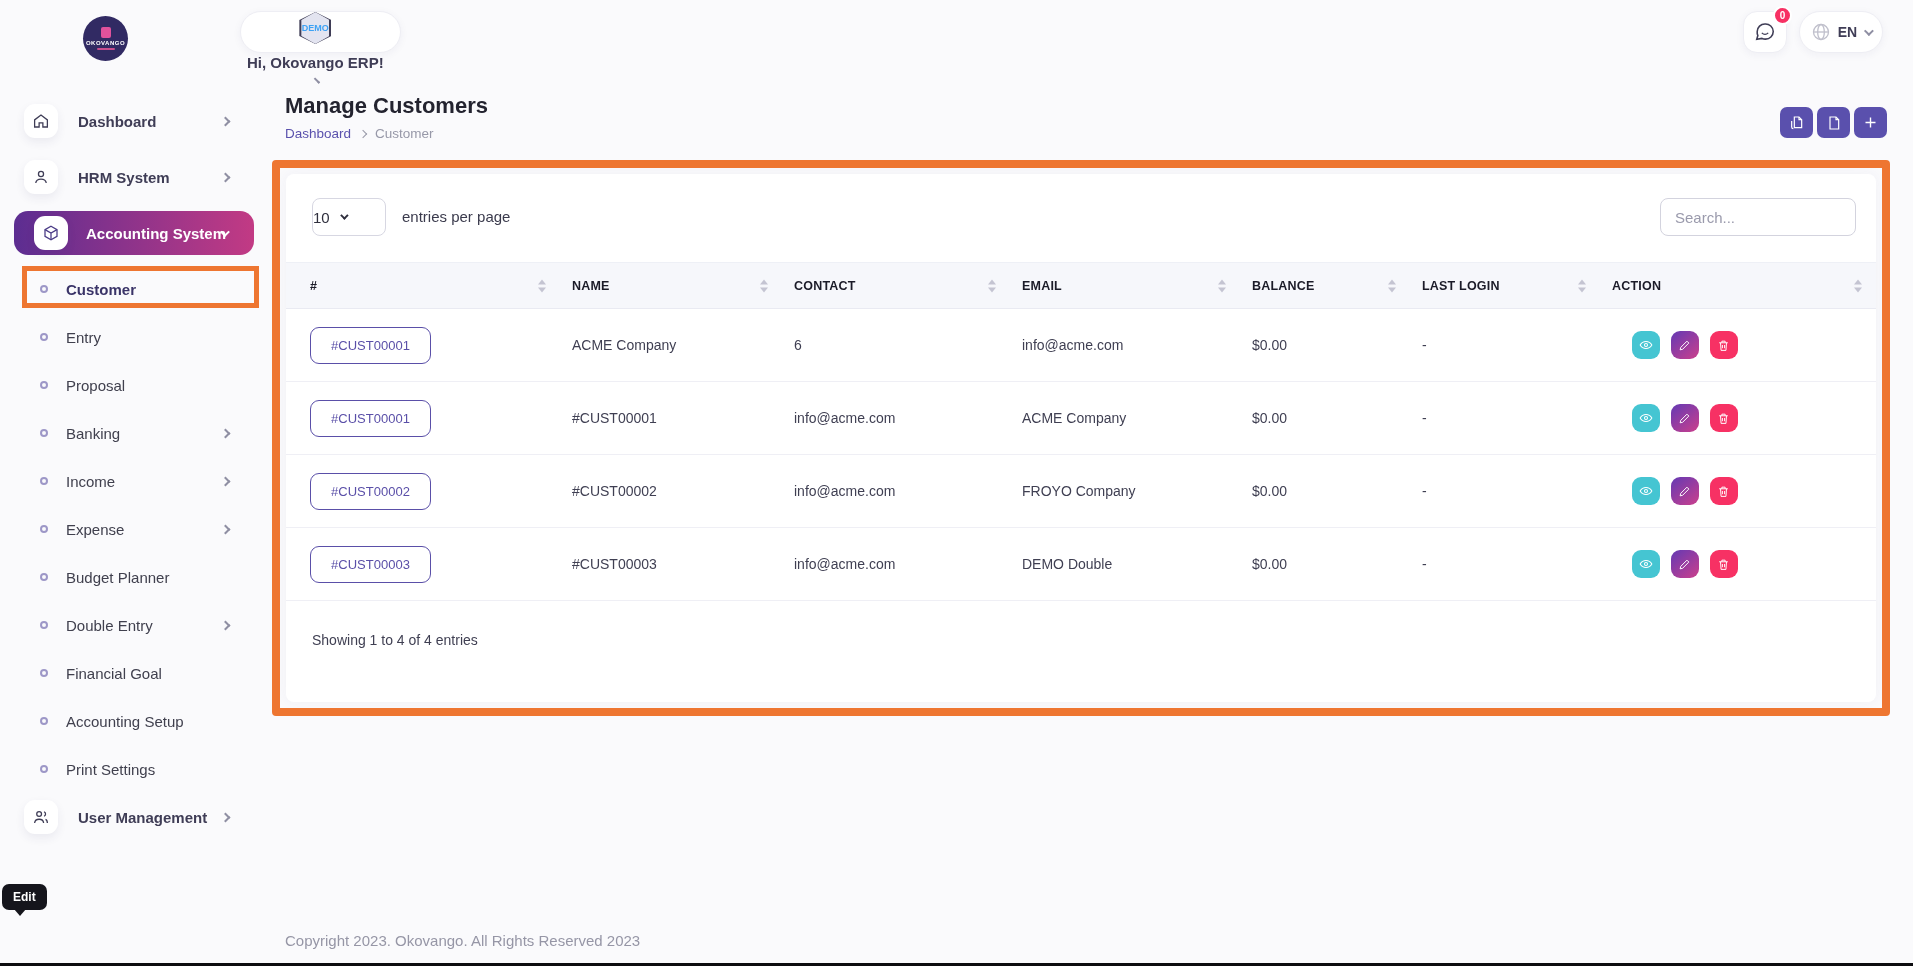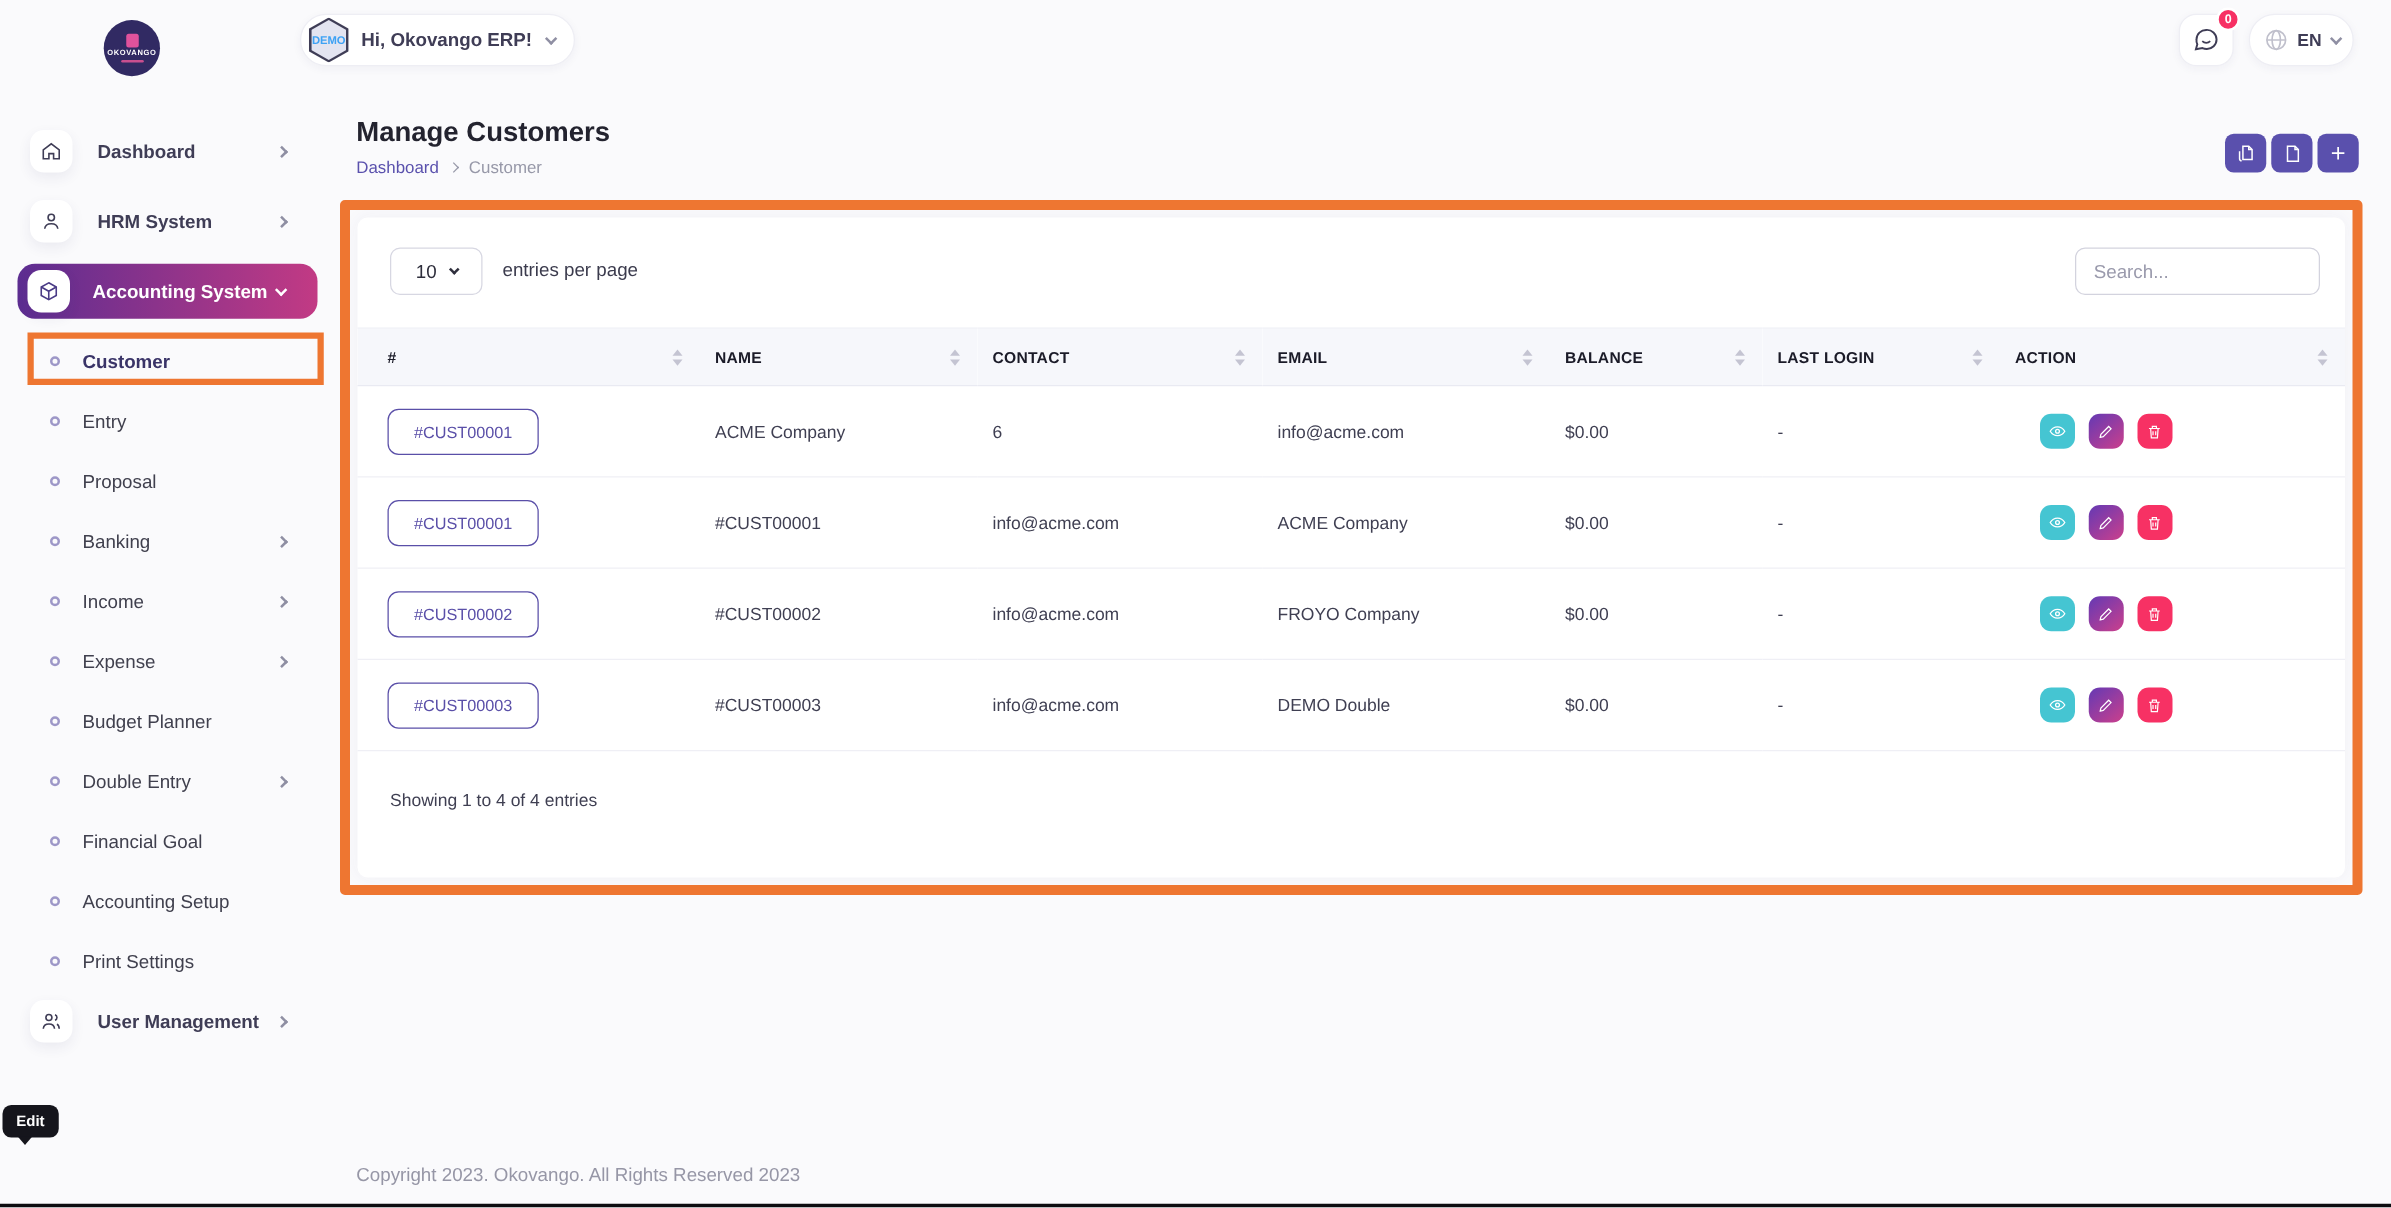--- a/index.html
+++ b/index.html
@@ -18,20 +18,21 @@
     align-items:center; justify-content:center; gap:2px;
   }
   .logo-fig { width:10px; height:11px; background:#e0529c; border-radius:2px; }
   .logo-word { color:#fff; font-size:6px; font-weight:bold; letter-spacing:.5px; }
   .logo-sub { width:18px; height:2px; background:#c94f8f; border-radius:1px; }
   .user-pill {
     position:absolute; left:240px; top:11px; height:42px; padding:0 16px 0 6px;
     background:#fff; border:1px solid #eeeef4; border-radius:22px;
     display:flex; align-items:center; gap:10px; cursor:pointer;
     box-shadow:0 2px 8px rgba(40,40,90,.05);
+    flex-direction:column;
   }
   .hex-outer { width:32px; height:36px; background:#3f3d56;
     clip-path:polygon(50% 0%,100% 25%,100% 75%,50% 100%,0% 75%,0% 25%);
     display:flex; align-items:center; justify-content:center; }
   .hex-inner { width:28px; height:32px; background:#e3e4f0;
     clip-path:polygon(50% 0%,100% 25%,100% 75%,50% 100%,0% 75%,0% 25%);
     display:flex; align-items:center; justify-content:center;
     font-size:9px; font-weight:bold; color:#3ea2f4; letter-spacing:0; }
   .user-pill .greet { font-size:15px; font-weight:600; color:#3f3d56; }
   .chev { display:inline-block; width:7px; height:7px; border-right:2px solid #8f8fa3; border-bottom:2px solid #8f8fa3; }
@@ -51,21 +52,21 @@
   .lang-pill { left:1799px; width:84px; border-radius:21px; gap:7px; padding:0 10px; }
   .lang-code { font-size:14px; font-weight:bold; color:#3f3d56; }
   
   .sidebar { position:absolute; left:0; top:75px; width:270px; height:860px; overflow:hidden; padding-top:22px; }
   .nav-item { height:48px; margin-bottom:8px; display:flex; align-items:center; padding-left:24px; cursor:pointer; position:relative; }
   .icon-card { width:34px; height:34px; background:#fff; border-radius:11px; box-shadow:0 4px 10px rgba(50,50,100,.08);
     display:flex; align-items:center; justify-content:center; color:#3f3d56; flex:none; }
   .nav-item .lbl { margin-left:20px; font-size:15px; font-weight:600; color:#3f3d56; }
   .nav-item .chev, .nav-sub .chev { position:absolute; left:222px; }
   .nav-active {
-    height:44px; margin:10px 16px 10px 14px; border-radius:14px; padding-left:8px;
+    height:44px; margin:10px 16px 10px 14px; border-radius:14px; padding-left:20px;
     background:linear-gradient(90deg,#5c2d91,#c23a84); display:flex; align-items:center;
     cursor:pointer; position:relative;
   }
   .nav-active .icon-card { color:#4a3b86; }
   .nav-active .lbl { margin-left:18px; font-size:15px; font-weight:bold; color:#fff; }
   .nav-active .chev { position:absolute; left:206px; border-color:#fff; }
   .nav-sub { height:48px; display:flex; align-items:center; padding-left:40px; cursor:pointer; position:relative; }
   .bullet { width:8px; height:8px; border:2px solid #7d76b5; border-radius:50%; flex:none; opacity:.75; }
   .nav-sub .lbl { margin-left:18px; font-size:15px; color:#40404e; }
   .nav-sub.selected .lbl { font-weight:bold; color:#3a3468; }
@@ -80,21 +81,21 @@
   .breadcrumb .sep { width:6px; height:6px; border-right:1.5px solid #9798a8; border-bottom:1.5px solid #9798a8; transform:rotate(-45deg); }
   .breadcrumb .cur { color:#9798a8; }
   .head-buttons { position:absolute; left:1780px; top:107px; display:flex; gap:4px; }
   .hbtn { width:33px; height:31px; background:#5a50ad; border:none; border-radius:7px; color:#fff;
     display:flex; align-items:center; justify-content:center; cursor:pointer; }
   
   .card { position:absolute; left:286px; top:174px; width:1590px; height:528px; background:#fff;
     border-radius:8px; box-shadow:0 0 14px rgba(60,60,110,.05); z-index:1; }
   .entries-select {
     position:absolute; left:26px; top:24px; width:74px; height:38px; border:1px solid #d7d7e2; border-radius:8px;
-    display:flex; align-items:center; justify-content:center; gap:10px; font-size:15px; color:#2f2f3d; cursor:pointer; background:#fff;
+    display:flex; align-items:center; gap:10px; font-size:15px; color:#2f2f3d; cursor:pointer; background:#fff;
   }
   .entries-select .chev { border-color:#2f2f3d; width:6px; height:6px; }
   .entries-label { position:absolute; left:116px; top:34px; font-size:15px; color:#3b3b4d; }
   .search-input {
     position:absolute; right:20px; top:24px; width:196px; height:38px; border:1px solid #d3d3de; border-radius:8px;
     padding:0 14px; font-size:15px; color:#3f3d56; font-family:"Liberation Sans",sans-serif; outline:none; background:#fff;
   }
   .search-input::placeholder { color:#9a9aac; }
   
   table.data { position:absolute; left:0; top:88px; width:1590px; border-collapse:collapse; table-layout:fixed; }

